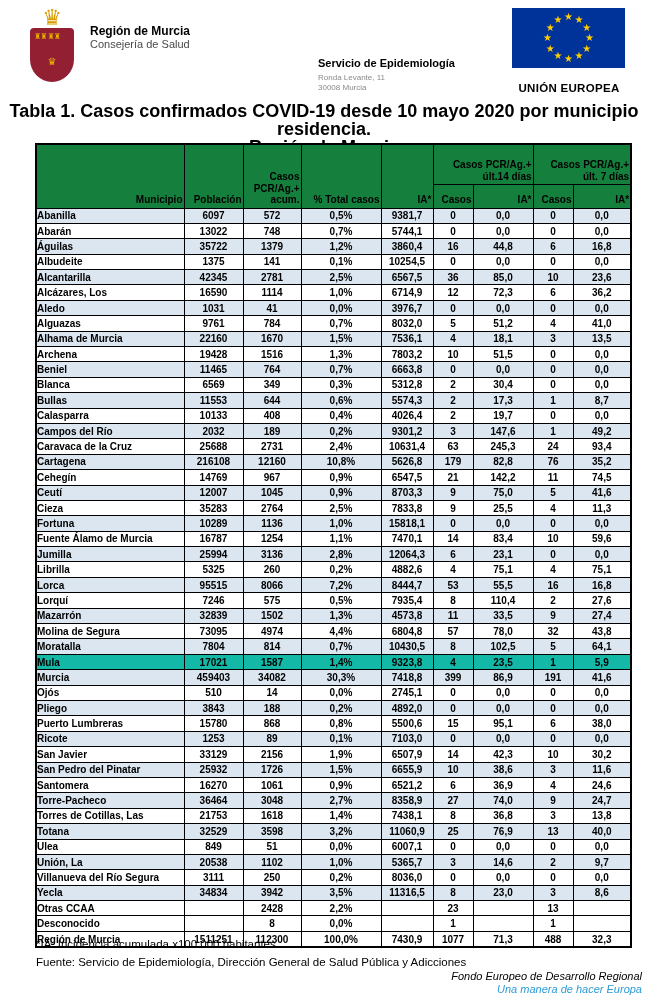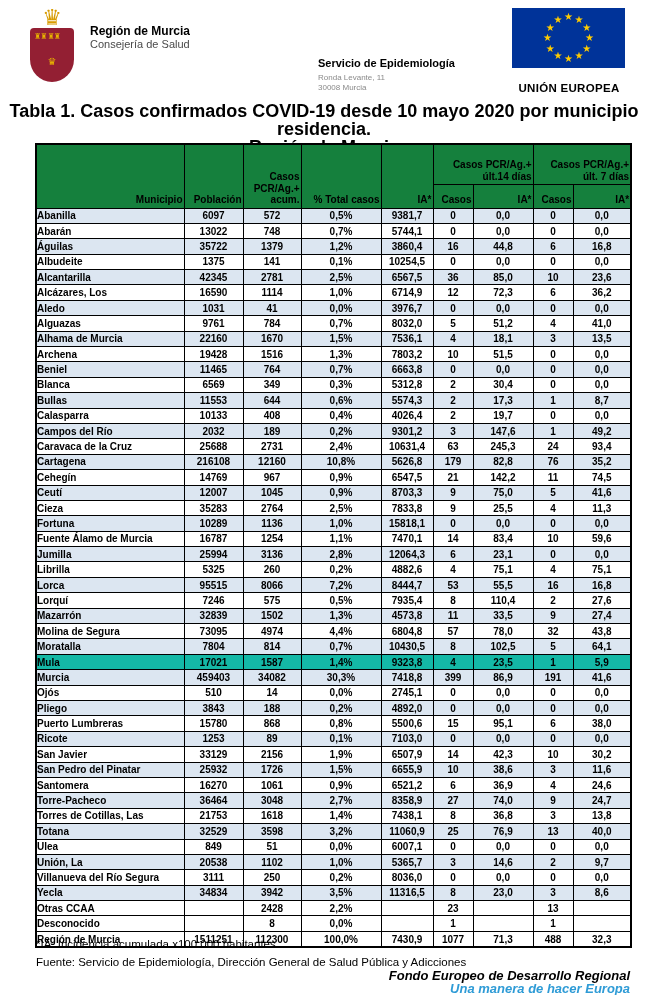--- a/index.html
+++ b/index.html
@@ -50,22 +50,22 @@
   tbody td{font-size:10px;font-weight:700;text-align:center;height:14.4px;
       line-height:13px;padding:0 2px;white-space:nowrap;}
   tbody td.name{text-align:left;padding-left:0;font-size:10px;}
   tr.shade td{background:#dce6f1;}
   tr.highlight td{background:#14b8a6;}
   tr.total td{font-weight:700;}
 
   
   .fnote1{position:absolute;left:36px;top:938px;font-size:11.5px;}
   .fnote2{position:absolute;left:36px;top:956px;font-size:11.5px;}
-  .footer-right{position:absolute;right:18px;top:970px;text-align:right;
-      font-style:italic;font-weight:700;font-size:13px;line-height:12.5px;}
+  .footer-right{position:absolute;right:6px;top:970px;text-align:right;
+      font-style:italic;font-weight:400;font-size:11px;line-height:12.5px;}
   .footer-line2{color:#2e9bd6;}
 </style>
 </head>
 <body>
 
 <div id="page">
 
   <div class="hdr-left">
     <div class="crest">
       <div class="crest-crown">♛</div>

